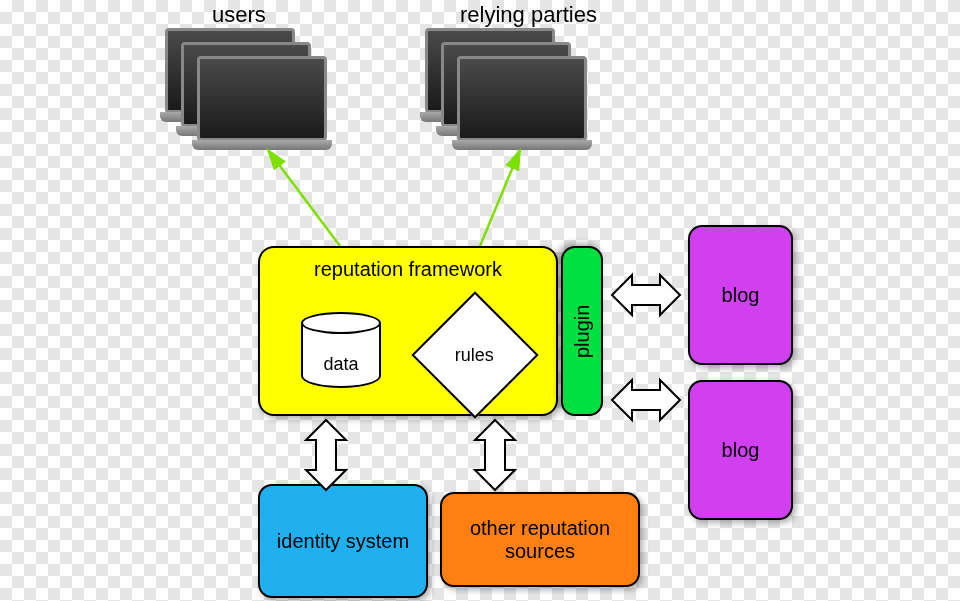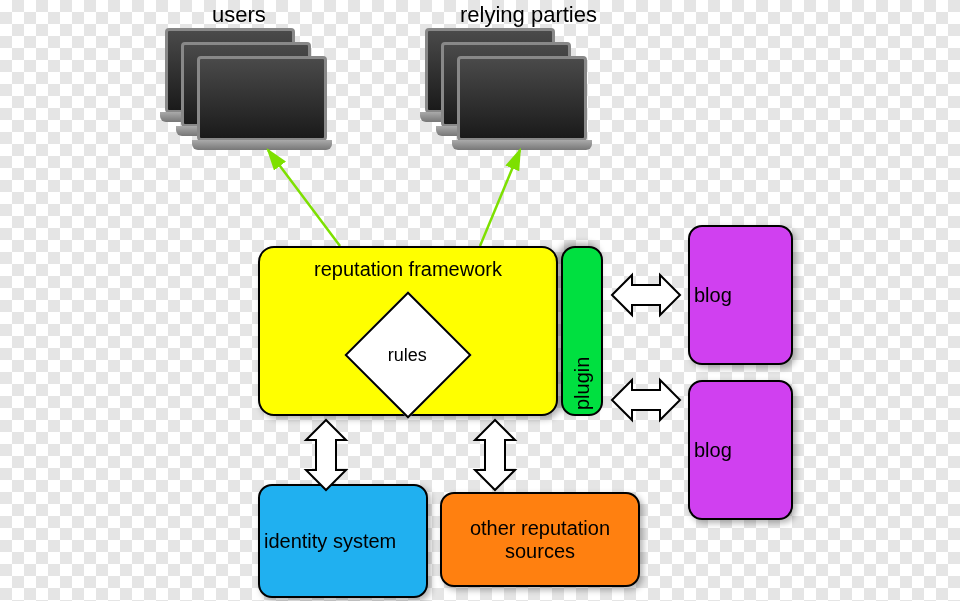--- a/index.html
+++ b/index.html
@@ -47,20 +47,21 @@
       background: linear-gradient(to bottom, #aaa, #777);
       border-radius: 0 0 6px 6px;
       margin-top: -1px;
     }
     .box {
       position: absolute;
       border: 2px solid #000;
       border-radius: 14px;
       display: flex;
       align-items: center;
+      justify-content: center;
       font-size: 20px;
       text-align: center;
       padding: 4px;
       box-shadow: 3px 3px 6px rgba(0,0,0,0.3);
     }
     .framework {
       background: #ffff00;
       border-radius: 16px;
       flex-direction: column;
       align-items: stretch;
@@ -180,20 +181,25 @@
       <path d="M0,0 L9,3 L0,6 Z" fill="#7de000"></path>
     </marker>
   </defs>
   <line x1="340" y1="246" x2="268" y2="150" stroke="#7de000" stroke-width="2.5" marker-end="url(#greenArrow)"></line>
   <line x1="480" y1="246" x2="520" y2="150" stroke="#7de000" stroke-width="2.5" marker-end="url(#greenArrow)"></line>
 </svg>
 
 <div class="box framework" style="left:258px; top:246px; width:300px; height:170px;">
   <div class="framework-title">reputation framework</div>
   <div class="framework-inner">
+    <div class="cylinder">
+      <div class="top"></div>
+      <div class="body"></div>
+      <div class="txt">data</div>
+    </div>
     <div class="diamond">
       <span>rules</span>
     </div>
   </div>
 </div>
 
 <div class="box plugin" style="left:561px; top:246px; width:42px; height:170px;">
   <span>plugin</span>
 </div>
 

